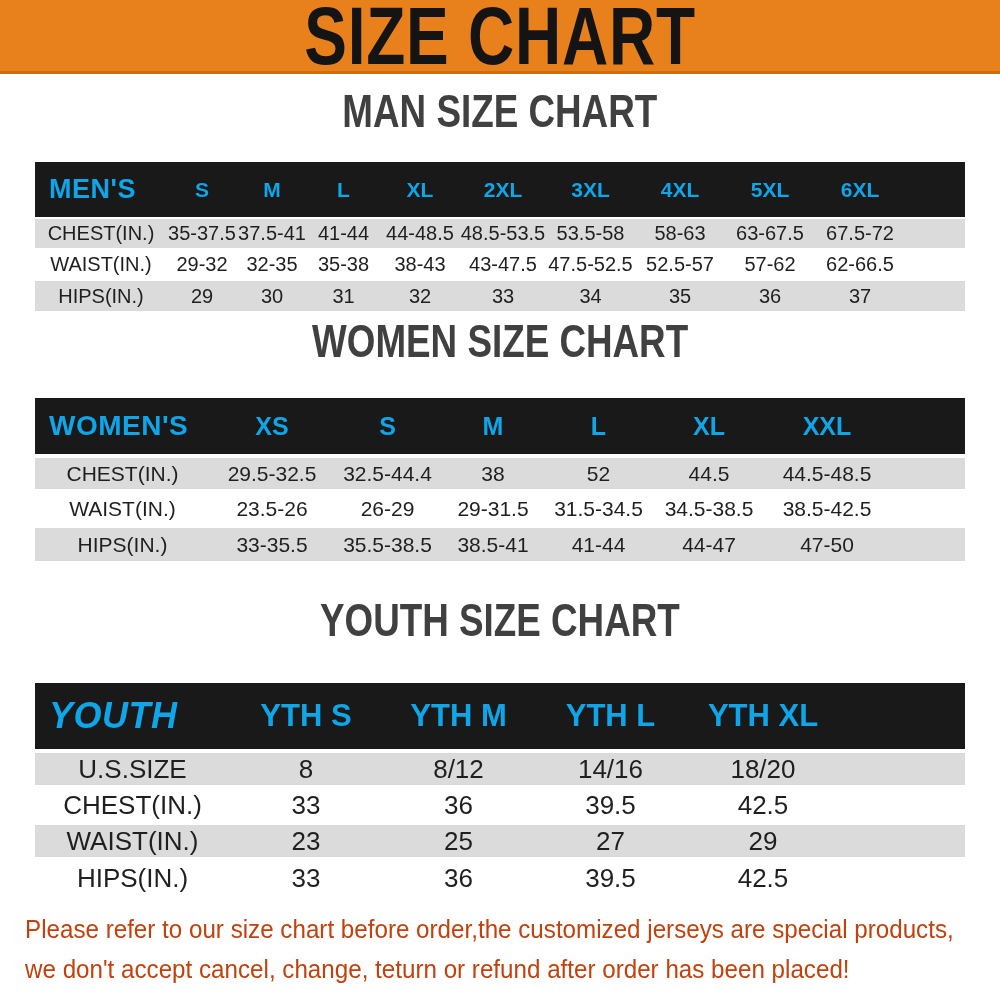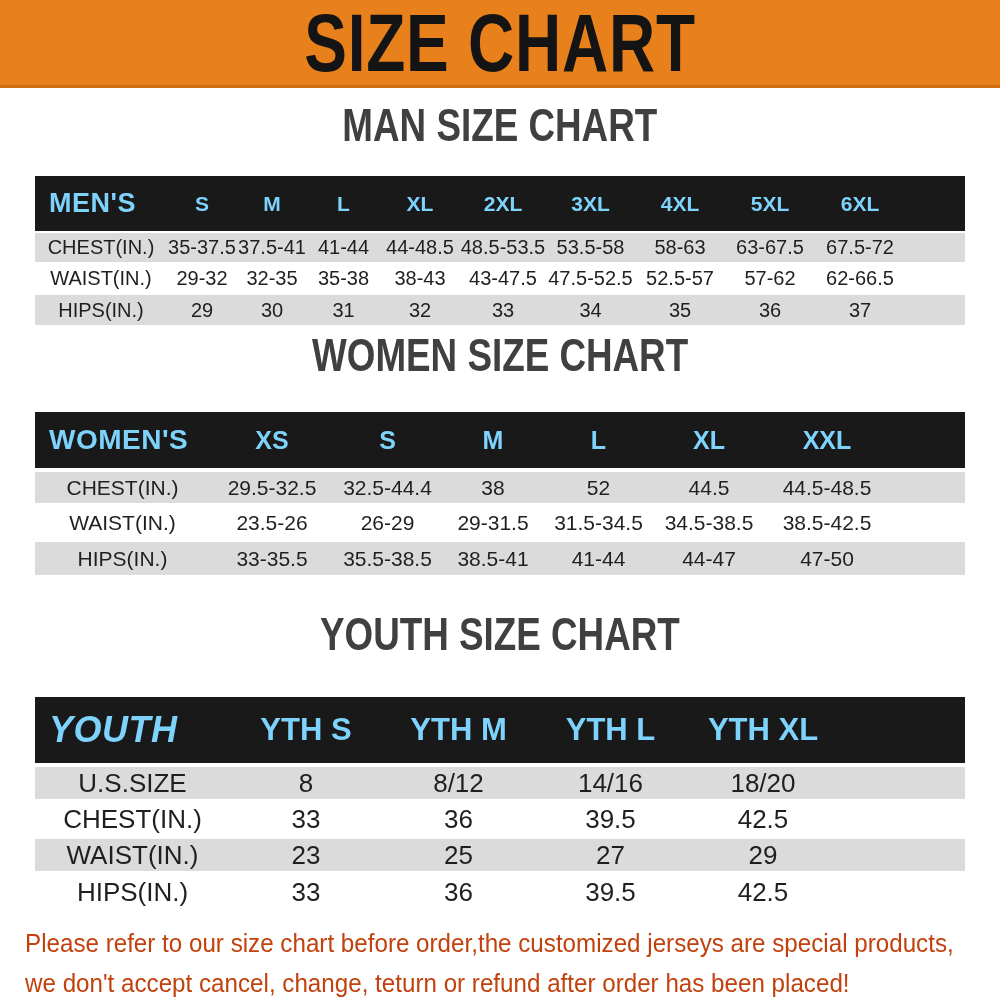--- a/index.html
+++ b/index.html
@@ -6,21 +6,21 @@
   html, body { margin: 0; padding: 0; }
   body {
     width: 1000px; height: 1000px;
     background: #ffffff;
     font-family: "Liberation Sans", sans-serif;
     overflow: hidden;
   }
 
   
   .banner {
-    height: 88px;
+    height: 74px;
     background: #E8811B;
     border-bottom: 3px solid #cf6c10;
     display: flex; align-items: center; justify-content: center;
   }
   .banner .condensed {
     display: inline-block;
     font-size: 82px; font-weight: bold; color: #141414;
     line-height: 1; letter-spacing: 1px;
     transform: scaleX(0.78);
   }
@@ -38,21 +38,21 @@
   .title-women { margin-top: 6px; }
   .title-youth { margin-top: 35px; }
 
   
   table.size-table {
     width: 930px; margin: 0 auto;
     border-collapse: collapse; table-layout: fixed;
   }
   table.size-table thead tr { background: #191919; }
   table.size-table thead th {
-    color: #7dd3fc; font-weight: bold; text-align: center;
+    color: #0ea5e9; font-weight: bold; text-align: center;
     padding: 12px; vertical-align: middle;
   }
   table.size-table th.gender {
     text-align: left; padding-left: 14px; letter-spacing: 0.5px;
   }
   table.size-table tbody th, table.size-table tbody td {
     text-align: center; font-weight: normal; color: #1f1f1f;
     padding: 0; vertical-align: middle; white-space: nowrap;
   }
   table.size-table tbody tr:nth-child(odd) { background: #DBDBDB; }

